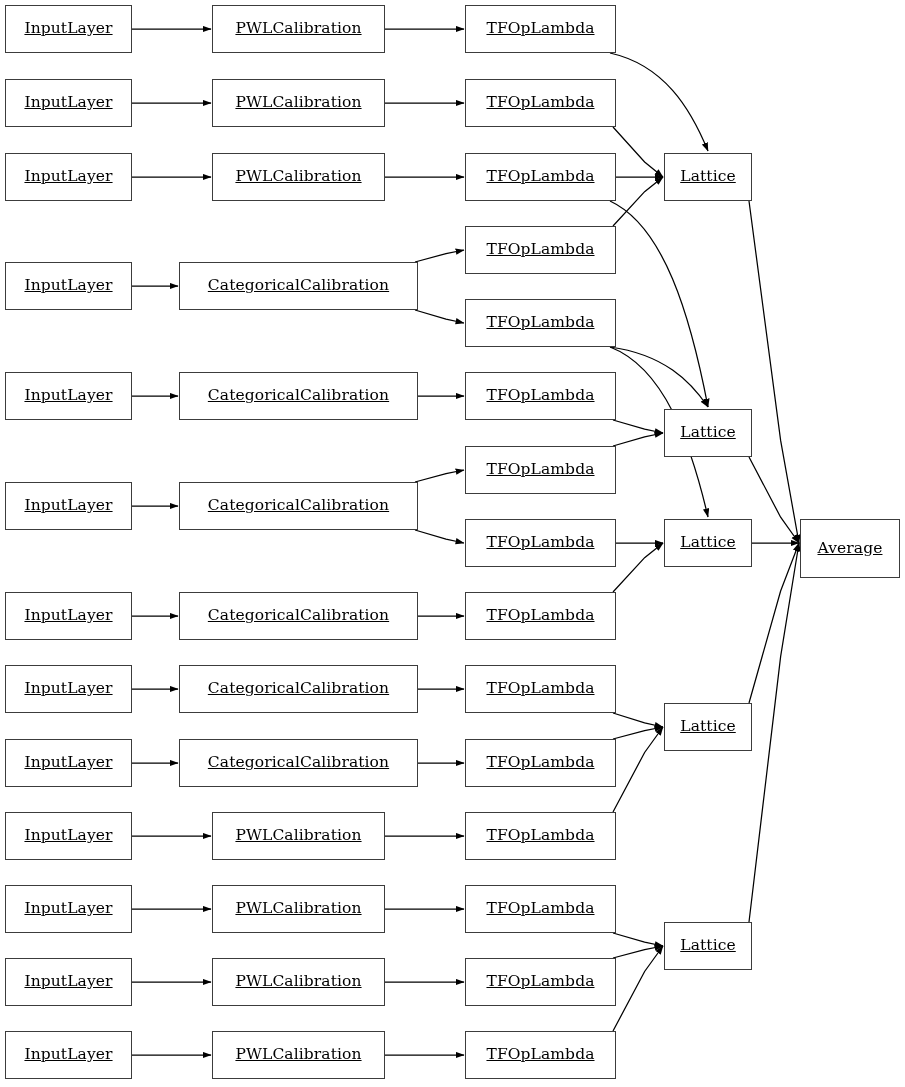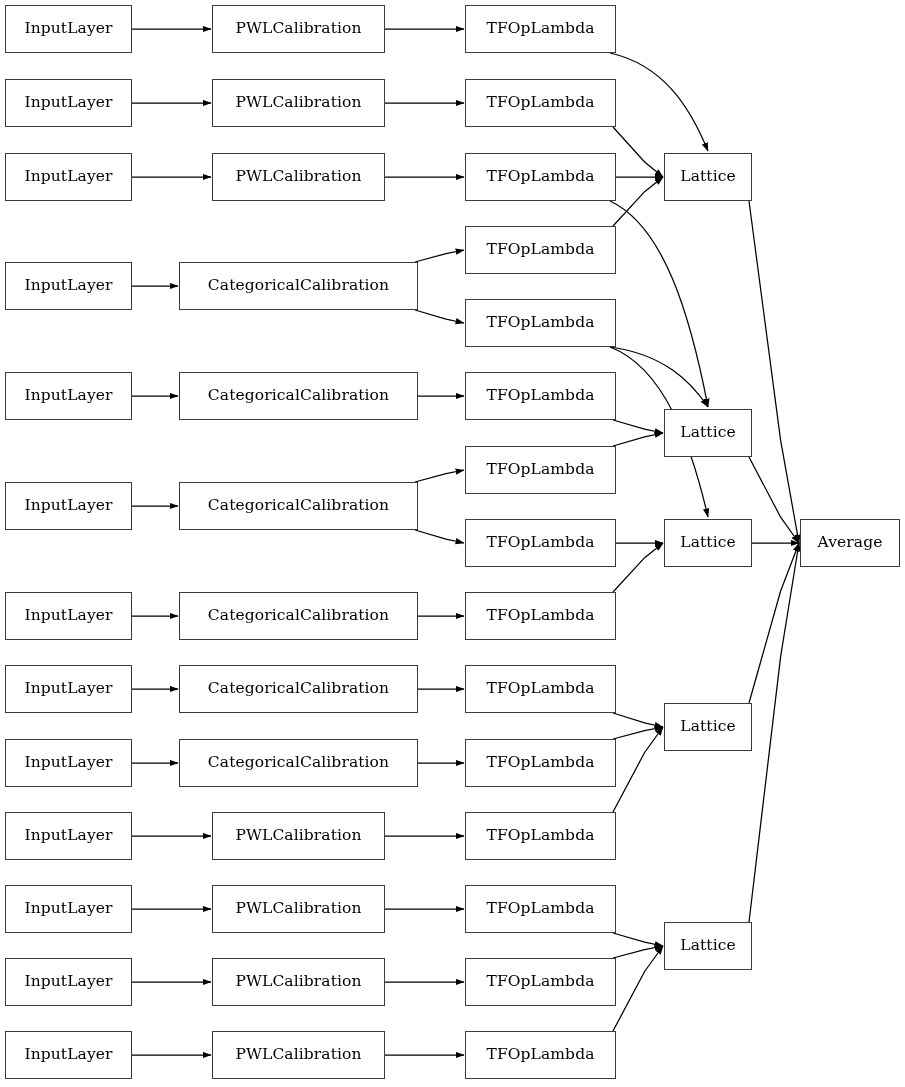--- a/index.html
+++ b/index.html
@@ -15,20 +15,21 @@
     position:absolute;
     box-sizing:border-box;
     border:1px solid #3c3c3c;
     background:#ffffff;
     display:flex;align-items:center;justify-content:center;
     font-size:15.5px;
     color:#000000;
     line-height:1;
     white-space:nowrap;
     letter-spacing:0.1px;
+    text-decoration:underline;
   }
 </style>
 </head>
 <body>
 
 <div id="canvas">
   <svg id="edges" viewBox="0 0 905 1087">
     <defs>
       <marker id="arrow" markerWidth="9" markerHeight="9" refX="8.4" refY="3.2" orient="auto" markerUnits="userSpaceOnUse">
         <path d="M0,0 L9,3.2 L0,6.4 z" fill="#000000"></path>
@@ -219,17 +220,17 @@
       </div>
       <div class="node" style="left: 664px; top: 519px; width: 88px; height: 48px;">
         <span>Lattice</span>
       </div>
       <div class="node" style="left: 664px; top: 703px; width: 88px; height: 48px;">
         <span>Lattice</span>
       </div>
       <div class="node" style="left: 664px; top: 922px; width: 88px; height: 48px;">
         <span>Lattice</span>
       </div>
-      <div class="node" style="left: 800px; top: 519px; width: 100px; height: 48px;">
+      <div class="node" style="left: 800px; top: 519px; width: 100px; height: 59px;">
         <span>Average</span>
       </div>
     </div>
 </div>
 
 </body></html>

